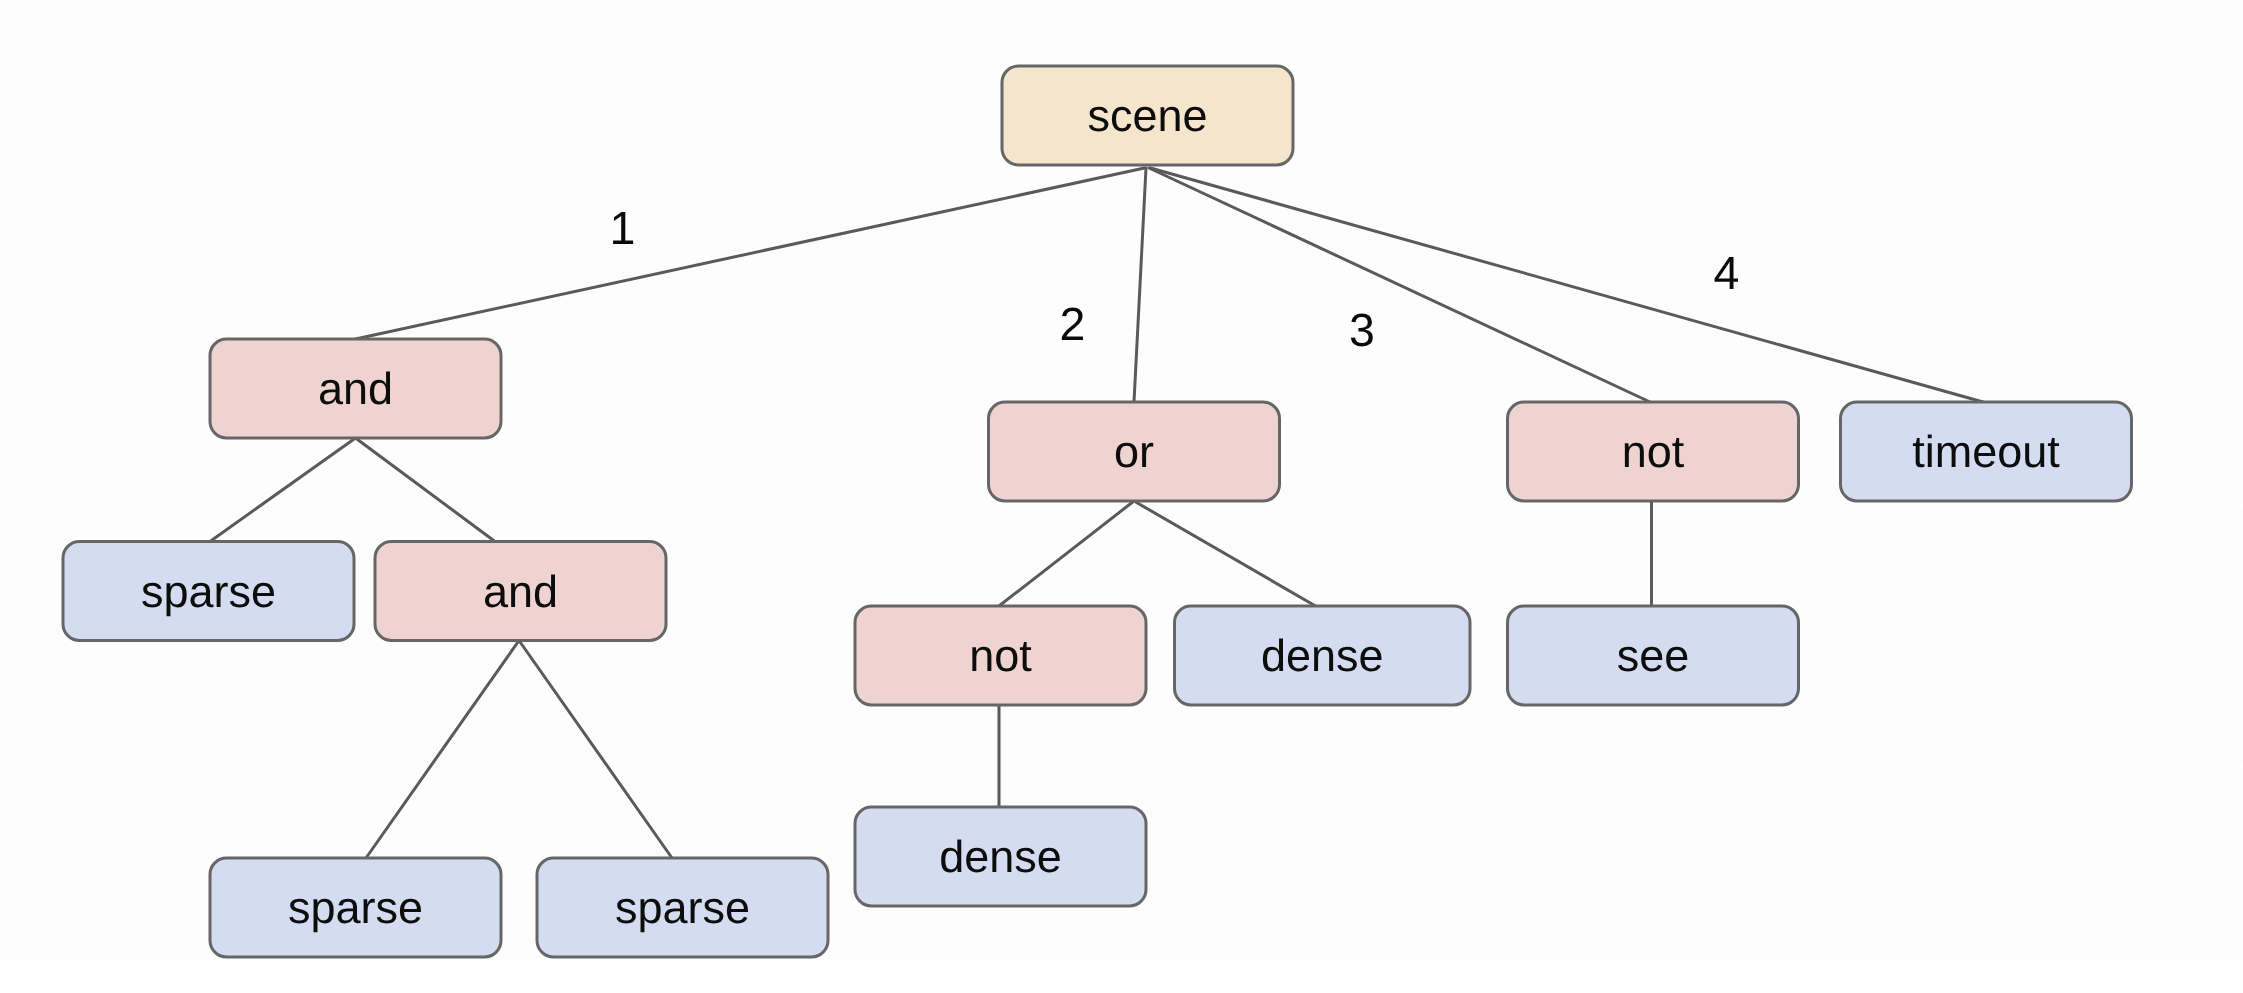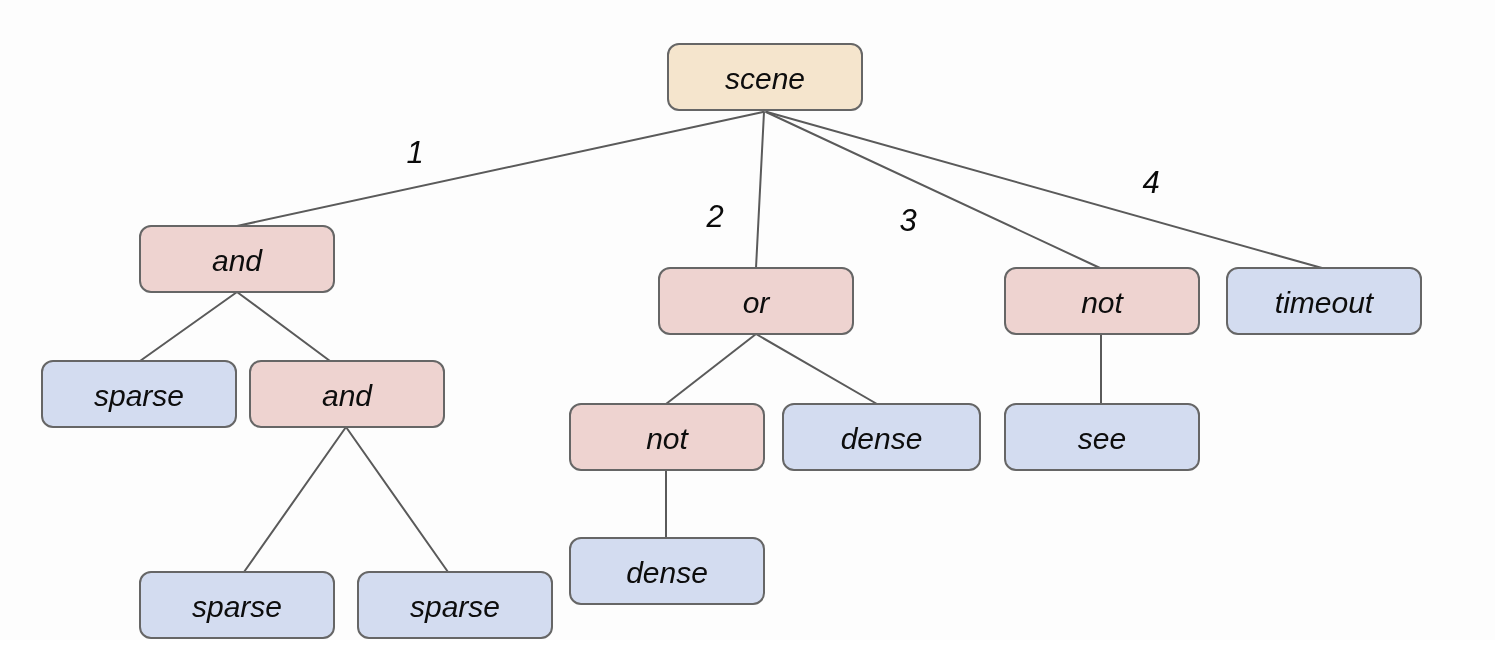--- a/index.html
+++ b/index.html
@@ -7,21 +7,20 @@
     padding: 0;
     background: #ffffff;
   }
   #canvas {
     position: relative;
     width: 1495px;
     height: 640px;
     background: #fdfdfd;
     overflow: hidden;
     font-family: "Liberation Sans", sans-serif;
-    font-style: italic;
   }
   #tree-svg {
     position: absolute;
     top: 0;
     left: 0;
     width: 1495px;
     height: 662px;
   }
   .edge-line {
     stroke: #5a5a5a;

